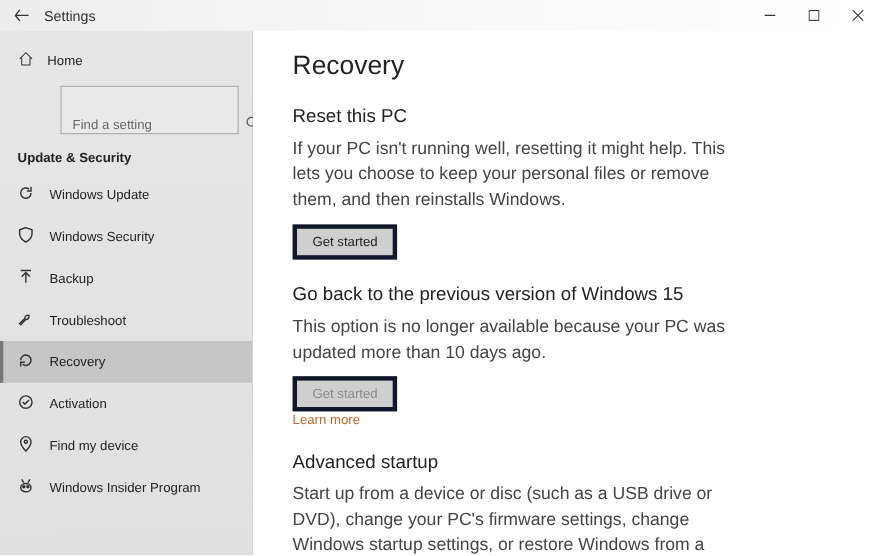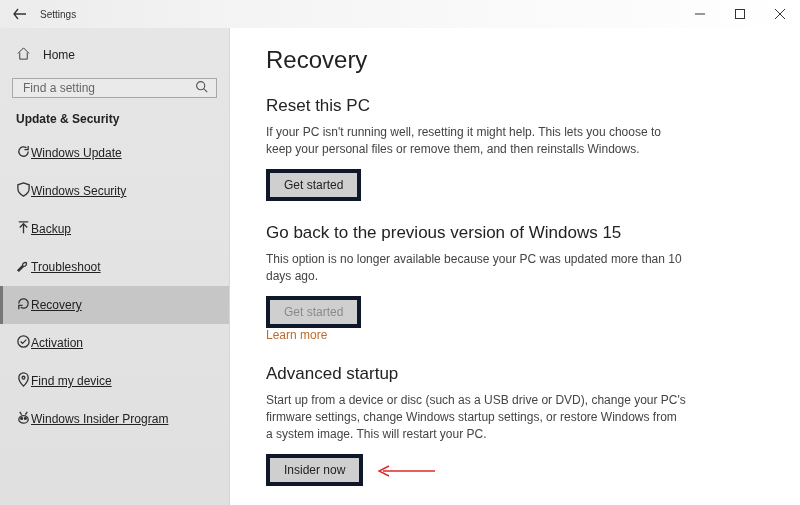--- a/index.html
+++ b/index.html
@@ -16,21 +16,21 @@
   
   .titlebar {
     display: flex; align-items: center;
     height: 28px;
     background: linear-gradient(to right, #ececec, #f6f6f6 40%, #ffffff);
   }
   .titlebar .back {
     width: 40px; display:flex; justify-content:center; align-items:center;
     color:#333; cursor:pointer;
   }
-  .titlebar .title { font-size: 10px; color:#333; }
+  .titlebar .title { font-size: 13px; color:#333; }
   .titlebar .spacer { flex:1; }
   .winbtn { width: 40px; height: 28px; display:flex; align-items:center; justify-content:center; cursor:pointer; }
   .winbtn svg { stroke:#333; stroke-width:1; fill:none; }
   
   .row { display:flex; height: calc(505px - 28px); }
   
   .sidebar {
     width: 230px;
     background: linear-gradient(to bottom, #e6e6e6, #e0e0e0);
     border-right: 1px solid rgba(0,0,0,0.05);
@@ -39,59 +39,59 @@
   }
   .home {
     display:flex; align-items:center; gap:12px;
     padding: 8px 16px;
     cursor:pointer;
     color:#222;
   }
   .home svg { stroke:#333; fill:none; }
   .searchwrap { padding: 6px 12px 10px 12px; }
   .search {
-    display:flex; align-items:center;
+    display:flex; align-items:flex-end;
     border: 1px solid #a8a8a8;
     background: #eaeaea;
-    height: 20px;
+    height: 44px;
     padding: 0 8px;
+    margin-left: 43px;
   }
   .search input {
     flex:1; border:none; background:transparent; outline:none;
     font-family: inherit; font-size:12px; color:#555;
   }
   .search input::placeholder { color:#666; }
   .search .sicon { color:#555; }
   .cat {
     font-weight: 600;
     padding: 4px 16px 8px 16px;
     font-size: 12px;
   }
   .navlist { display:flex; flex-direction:column; }
   .navitem {
-    display:flex; align-items:center; gap:0;
+    display:flex; align-items:center; gap:14px;
     padding: 10px 16px;
     cursor:pointer;
     color:#222;
     position:relative;
-    text-decoration:underline;
   }
   .navitem svg { width:15px; height:15px; stroke:#333; fill:none; stroke-width:1.4; }
   .navitem.selected { background:#c6c6c6; }
   .navitem.selected::before {
     content:""; position:absolute; left:0; top:0; bottom:0; width:3px; background:#777;
   }
   
   .main {
     flex:1; padding: 14px 36px 18px 36px; background:#fff;
     overflow:hidden;
   }
   .h1 { font-size: 24px; font-weight:400; margin: 4px 0 14px 0; }
   .h2 { font-size: 17px; font-weight:400; margin: 22px 0 8px 0; }
-  .para { font-size: 12px; color:#444; line-height:1.45; max-width: 420px; margin: 0 0 10px 0; }
+  .para { font-size: 16px; color:#444; line-height:1.45; max-width: 420px; margin: 0 0 10px 0; }
   .btn {
     display:inline-block;
     background:#cfcfcf;
     border:4px solid #0f172a;
     padding: 5px 14px;
     font-size:12px;
     cursor:pointer;
   }
   .btn.disabled { color:#8a8a8a; cursor:default; }
   .link { color:#c06a2a; font-size:12px; cursor:pointer; display:inline-block; }

